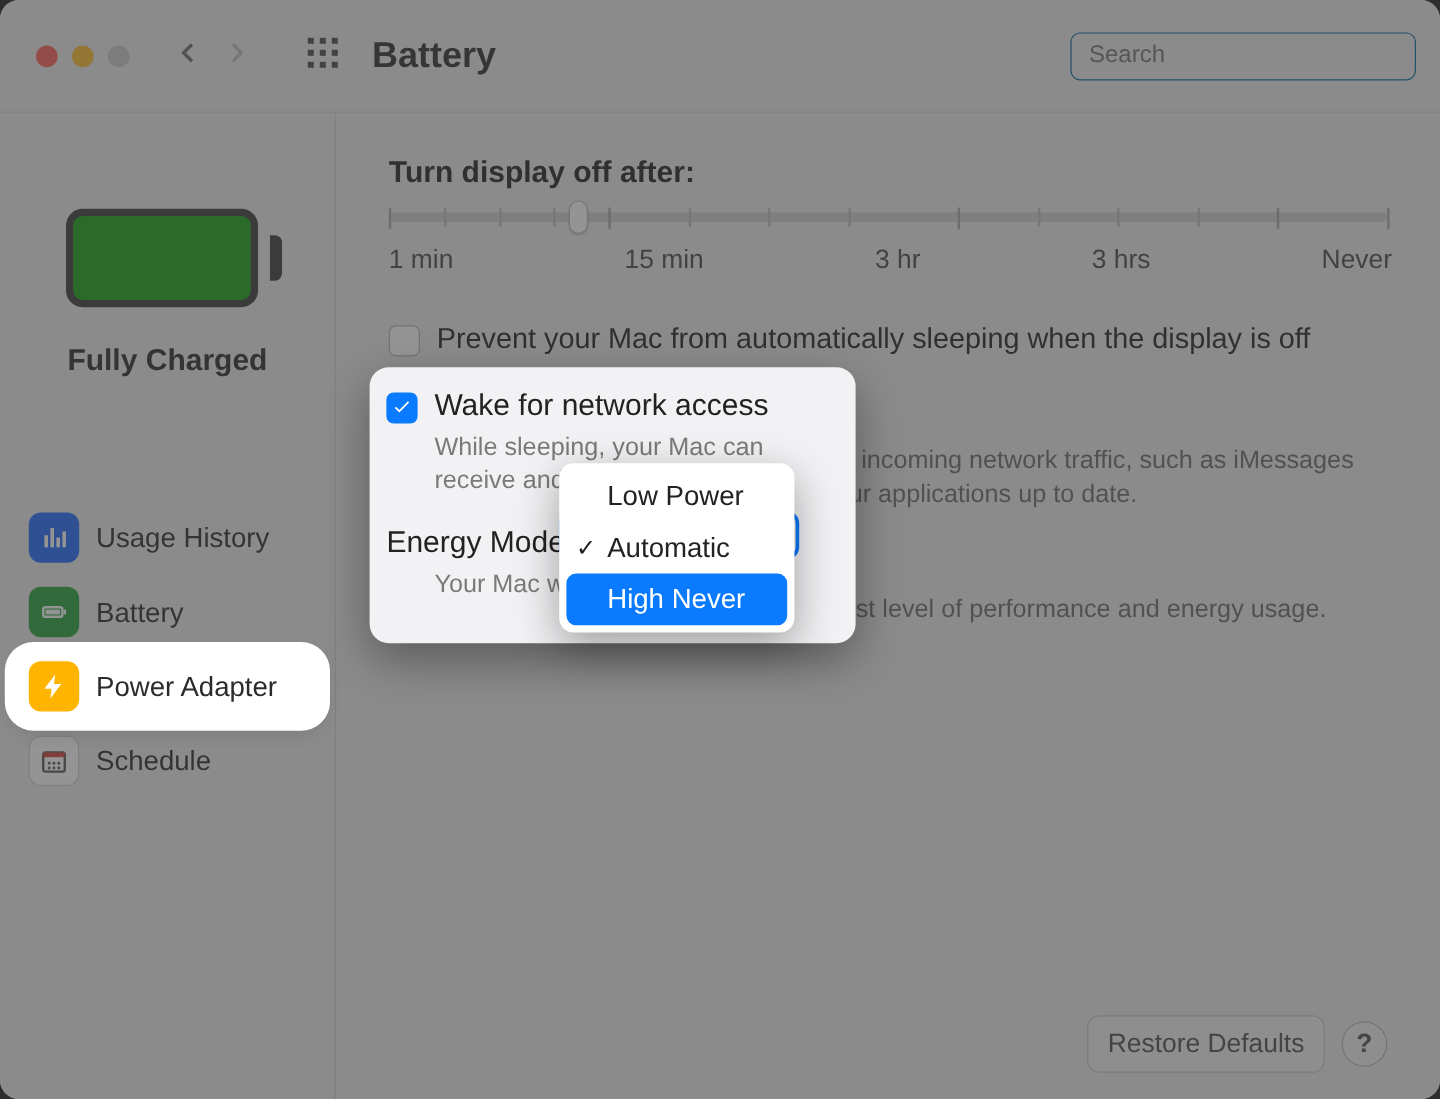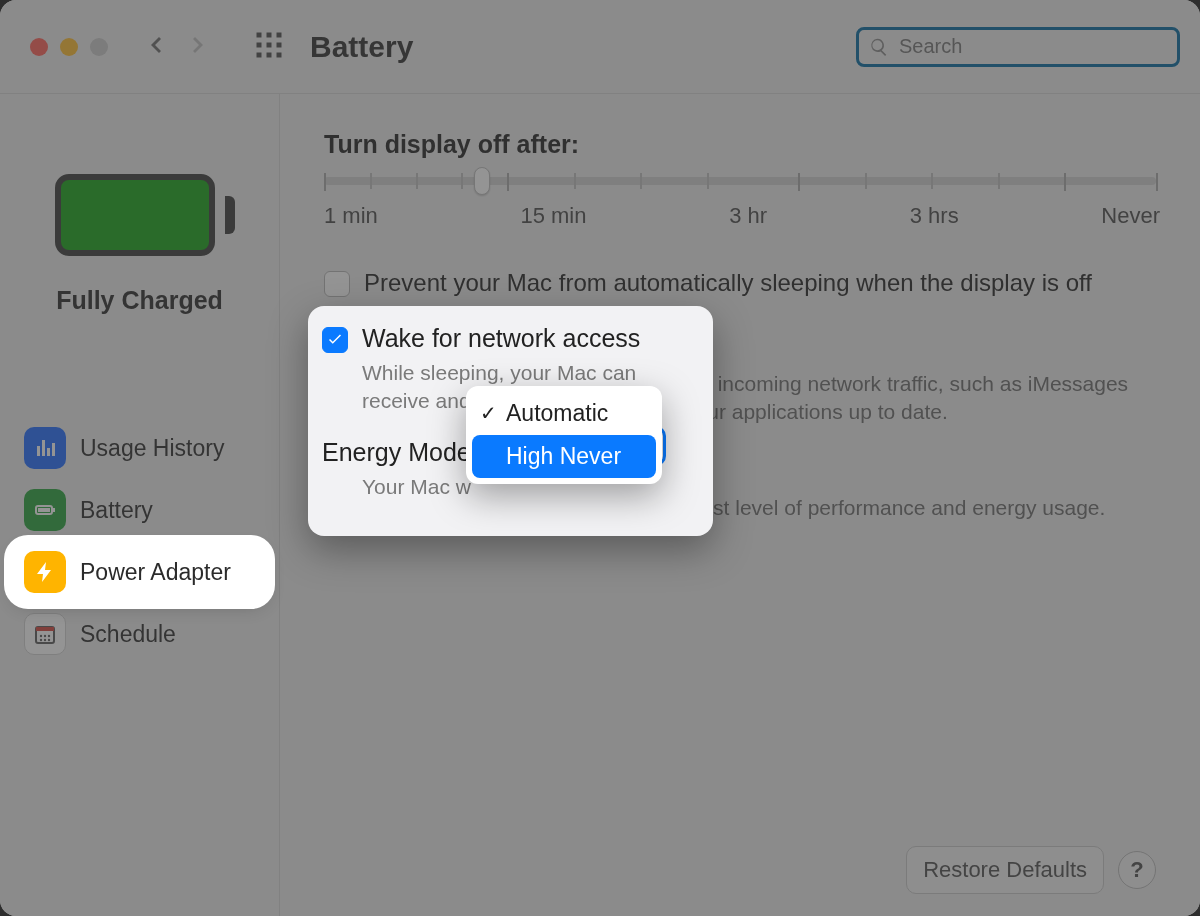--- a/index.html
+++ b/index.html
@@ -42,24 +42,25 @@
   .tl-green { background:#c9c9c9; }
   .nav-btn {
     width:28px; text-align:center; color:#6b6b6b; font-size:30px; font-weight:300;
   }
   .grid-icon { margin-left:28px; margin-right:10px; color:#4a4a4a; }
   .grid-icon svg { width:30px; height:30px; }
   .title {
     font-size:30px; font-weight:700; color:#303030; margin-left:2px;
   }
   .search-wrap {
-    margin-left:auto; width:324px; height:40px;
-    border:3px solid #0369a1; border-radius:8px;
+    margin-left:auto; width:288px; height:40px;
+    border:1px solid #0369a1; border-radius:8px;
     display:flex; align-items:center; padding:0 10px; gap:8px;
     color:#8a8a8a;
+    justify-content:center;
   }
   .search-wrap input {
     border:none; outline:none; background:transparent; font-size:20px; color:#8a8a8a; flex:1;
   }
   .search-wrap svg { width:20px; height:20px; fill:#8a8a8a; }
 
   .body {
     display:flex; height: calc(916px - 94px);
   }
   .sidebar {
@@ -387,20 +388,23 @@
     <div class="energy-row">
       <span class="energy-label">Energy Mode:</span>
     </div>
     <div class="callout-sub" style="margin-left:40px">Your Mac w</div>
   </div>
 
   <div class="popup-outline"></div>
 
   <div class="menu">
     <div class="menu-item">
+      <span>Low Power</span>
+    </div>
+    <div class="menu-item">
       <span class="check">✓</span>
       <span>Automatic</span>
     </div>
     <div class="menu-item highlight">
       <span>High Never</span>
     </div>
   </div>
 
 </div>
 

